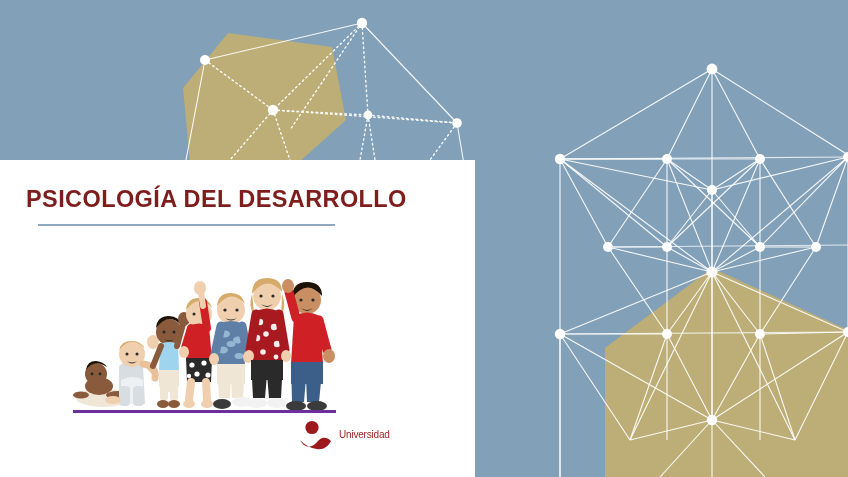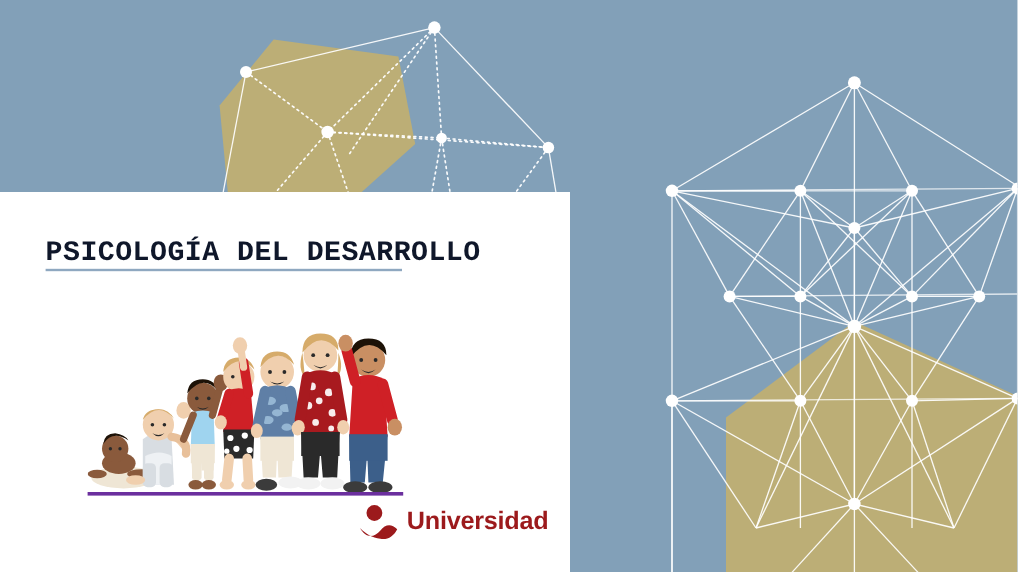--- a/index.html
+++ b/index.html
@@ -32,28 +32,27 @@
     width: 475px;
     height: 317px;
     background: #ffffff;
     z-index: 5;
   }
 
   #slide-title {
     position: absolute;
     left: 26px;
     top: 186px;
-    margin: 12px;
+    margin: 0;
     font-size: 23.5px;
     font-weight: bold;
     letter-spacing: 0.4px;
-    color: #0f172a;
+    color: #7f1d1d;
     white-space: nowrap;
     z-index: 7;
-    font-family: Liberation Mono, monospace;
   }
 
   #title-rule {
     position: absolute;
     left: 38px;
     top: 224px;
     width: 297px;
     height: 2px;
     background: #8fa8c0;
     z-index: 7;
@@ -84,22 +83,22 @@
     left: 299px;
     top: 418px;
     z-index: 8;
     display: flex;
     align-items: center;
     gap: 6px;
   }
   #logo-mark { width: 34px; height: 34px; display: block; }
   #logo-text {
     color: #9c1a1c;
-    font-size: 21px;
-    font-weight: bold;
+    font-size: 10px;
+    font-weight: normal;
     line-height: 1.02;
     letter-spacing: -0.2px;
   }
   #logo-text .l1, #logo-text .l2 { display: block; }
 </style>
 </head>
 <body>
 
 <div id="slide">
 

